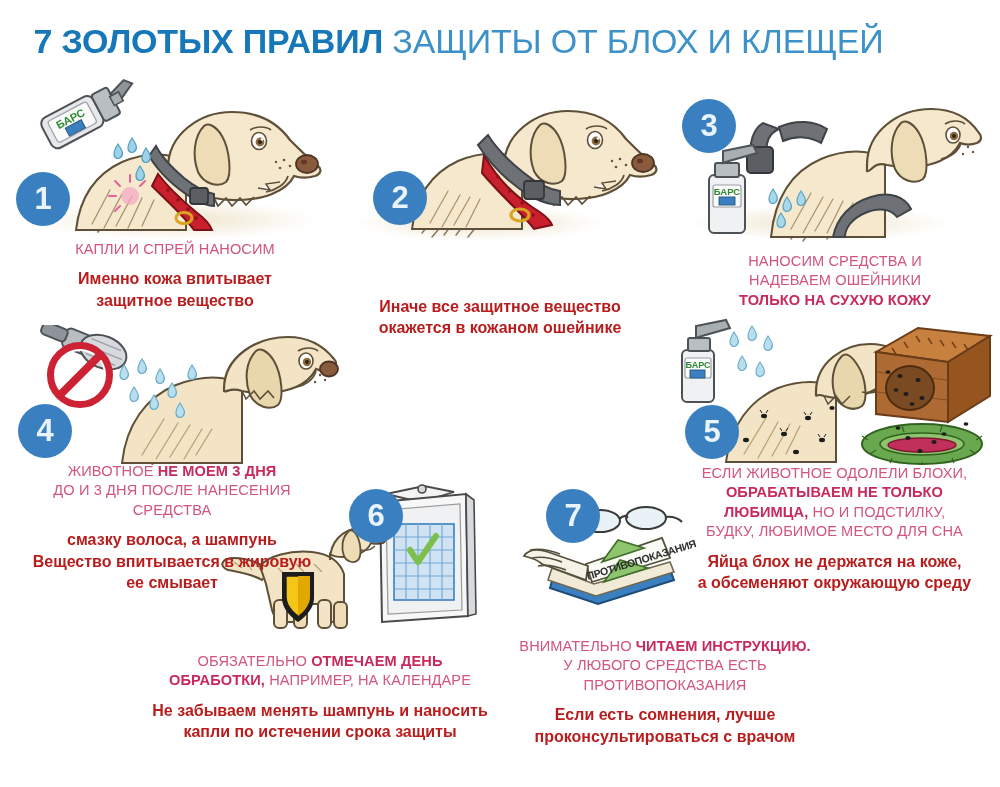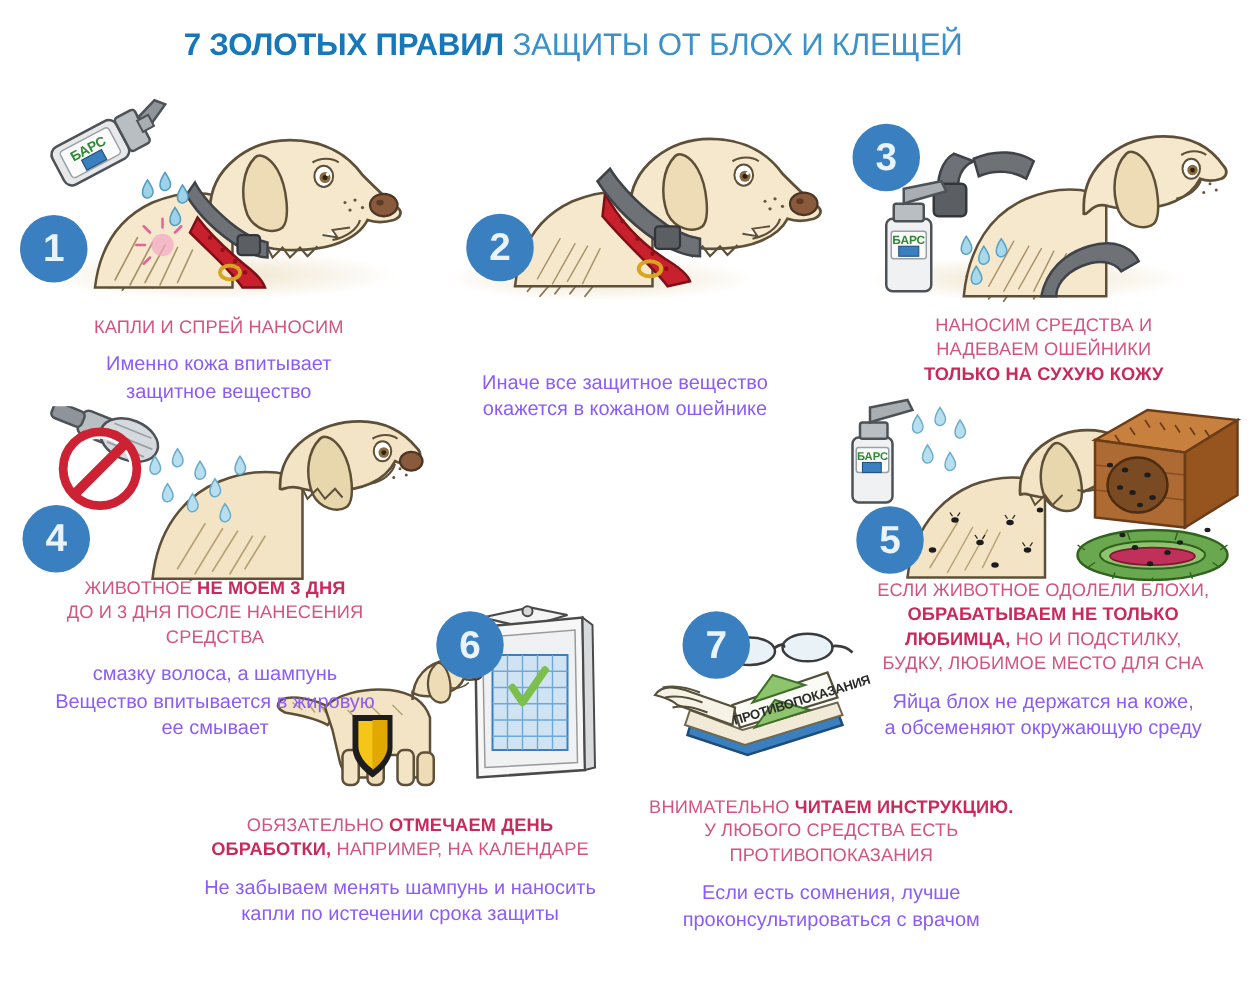--- a/index.html
+++ b/index.html
@@ -9,21 +9,21 @@
     background: #ffffff;
     font-family: "Liberation Sans", sans-serif;
     overflow: hidden;
   }
   #poster { position: relative; width: 1000px; height: 787px; background: #fff; }
 
   
   .title {
     position: absolute; left: 0; top: 22px; width: 917px;
     text-align: center;
-    font-size: 25px; letter-spacing: -0.2px;
+    font-size: 34px; letter-spacing: -0.2px;
     color: #2b86c4; white-space: nowrap;
   }
   .title .b { font-weight: bold; color: #1678b8; }
   .title .n { font-weight: normal; color: #3c91c9; }
 
   
   .badge {
     position: absolute; width: 54px; height: 54px; border-radius: 50%;
     background: #3a80c0; color: #e9f3fb;
     font-size: 31px; font-weight: bold;
@@ -32,21 +32,21 @@
   }
 
   
   .tb { position: absolute; text-align: center; z-index: 30; }
   .hl {
     color: #d2547f; font-size: 14.6px; line-height: 1.33;
     letter-spacing: 0.1px;
   }
   .hl b { color: #c82a5c; font-weight: bold; }
   .sub {
-    color: #8b5cf6; font-size: 16px; line-height: 1.34; margin-top: 9px;
+    color: #b91c1c; font-size: 16px; line-height: 1.34; margin-top: 9px; font-weight: bold;
   }
 
   
   .ill { position: absolute; z-index: 10; }
 
   
   .gshadow {
     position: absolute; border-radius: 50%;
     background: radial-gradient(ellipse at center, rgba(226,205,160,.55) 0%, rgba(255,255,255,0) 70%);
     z-index: 5;
@@ -140,21 +140,21 @@
         <path d="M100 34 L118 28 L124 35 L106 44 Z" fill="#8e949a" stroke="#4d5257" stroke-width="2"></path>
         <rect x="98" y="36" width="10" height="10" fill="#a9aeb3" stroke="#4d5257" stroke-width="1.6"></rect>
       </g>
     </svg>
   </div>
 
   <div class="badge" style="left:16px; top:172px;">
     <span>1</span>
   </div>
 
-  <div class="tb" style="left:10px; top:240px; width:330px;margin-top:13px;">
+  <div class="tb" style="left:10px; top:240px; width:330px;">
     <div class="hl">
       <div><span>КАПЛИ И СПРЕЙ НАНОСИМ</span></div>
     </div>
     <div class="sub">
       <div>Именно кожа впитывает</div>
       <div>защитное вещество</div>
     </div>
   </div>
 
   <div class="gshadow" style="left:355px; top:205px; width:250px; height:36px;"></div>

